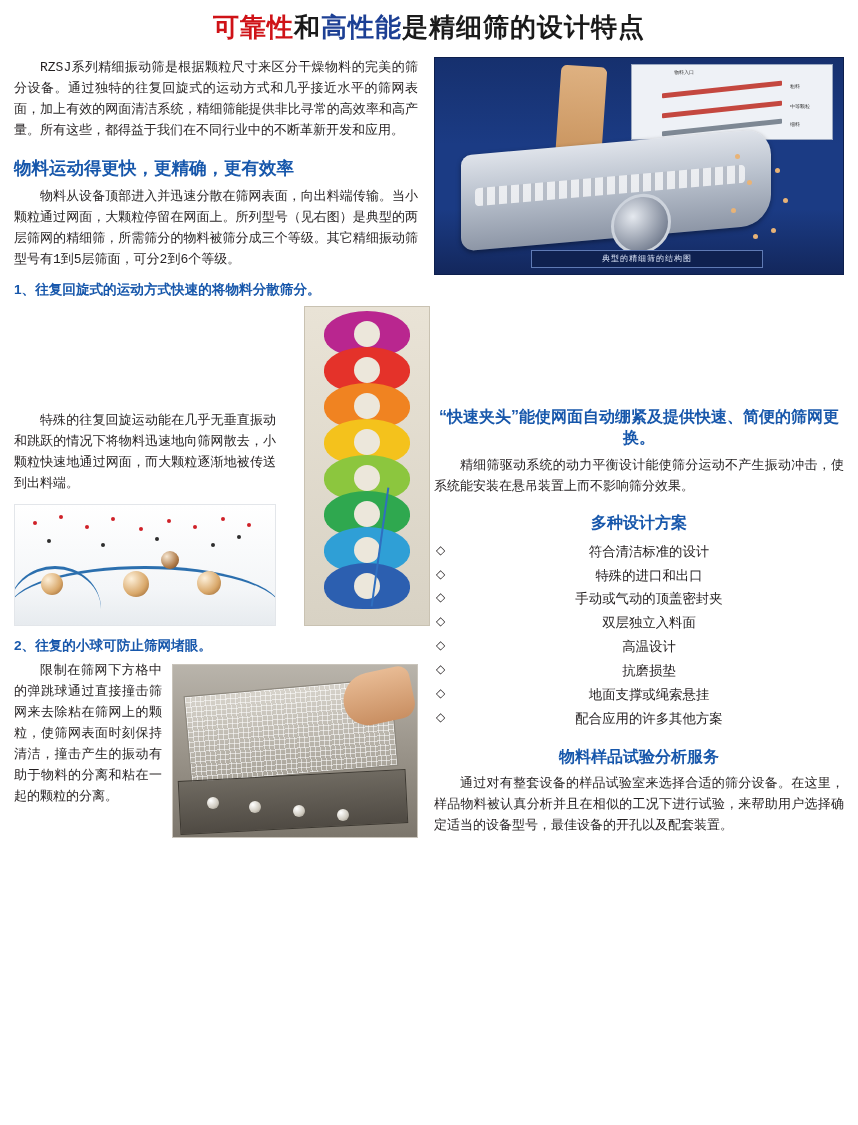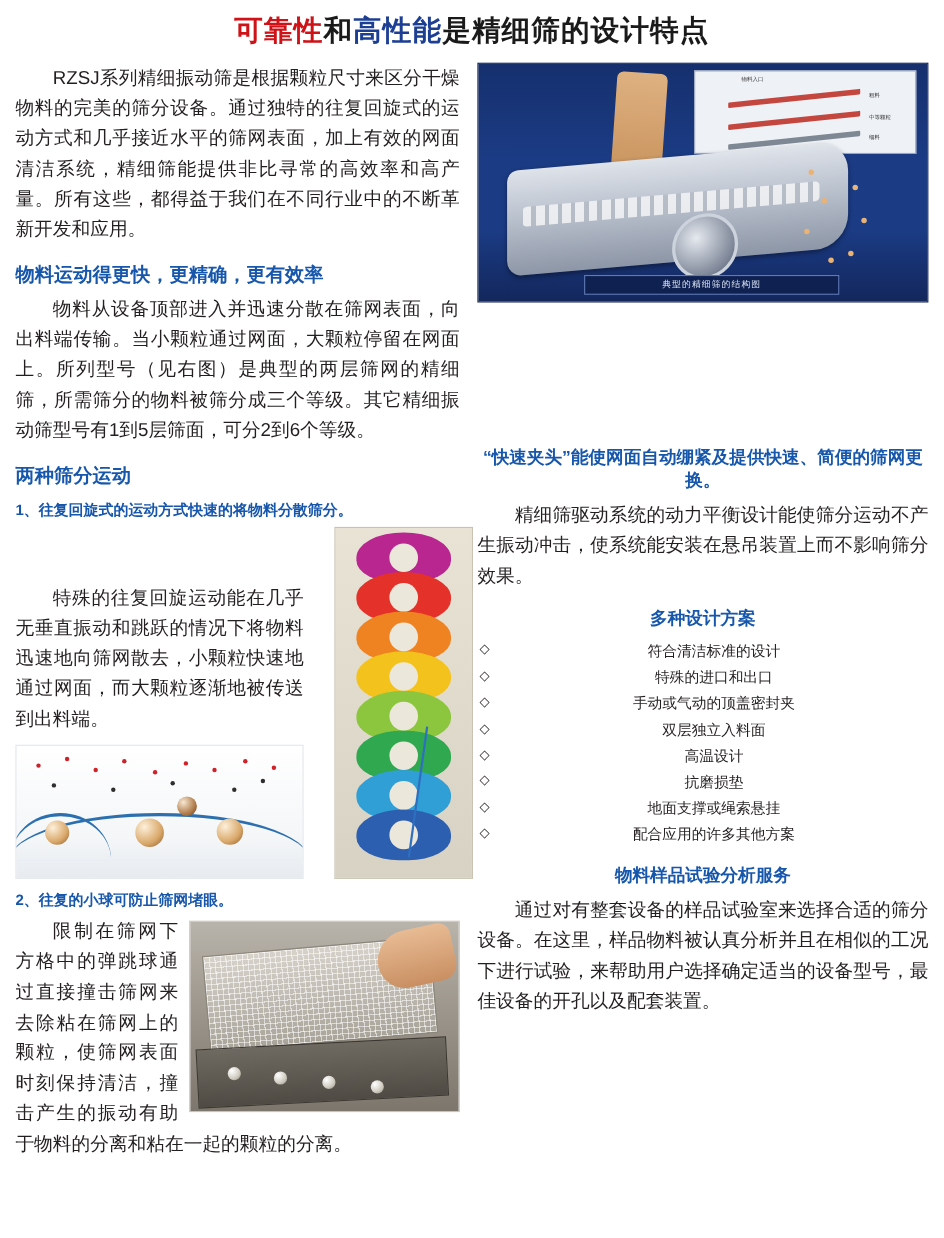--- a/index.html
+++ b/index.html
@@ -37,25 +37,26 @@
 
   
   .cols {
     display: flex;
     gap: 16px;
     align-items: flex-start;
   }
   .col-right { width: 410px; }
 
   p.body {
-    font-size: 17px;
+    font-size: 13px;
     line-height: 1.62;
     margin: 0 0 9px 0;
     text-align: justify;
     text-indent: 2em;
+    font-family: Liberation Mono, monospace;
   }
 
   h2.blue-head {
     color: #1757ab;
     font-size: 17.5px;
     font-weight: bold;
     margin: 16px 0 6px 0;
     line-height: 1.3;
   }
   h2.blue-head.sm {
@@ -330,21 +331,20 @@
     <span class="red">可靠性</span><span class="dark">和</span><span class="blue">高性能</span><span class="dark">是精细筛的设计特点</span>
   </div>
 
   <div class="cols">
     <div style="width:404px">
       <p class="body">RZSJ系列精细振动筛是根据颗粒尺寸来区分干燥物料的完美的筛分设备。通过独特的往复回旋式的运动方式和几乎接近水平的筛网表面，加上有效的网面清洁系统，精细筛能提供非比寻常的高效率和高产量。所有这些，都得益于我们在不同行业中的不断革新开发和应用。</p>
 
       <h2 class="blue-head">物料运动得更快，更精确，更有效率</h2>
       <p class="body">物料从设备顶部进入并迅速分散在筛网表面，向出料端传输。当小颗粒通过网面，大颗粒停留在网面上。所列型号（见右图）是典型的两层筛网的精细筛，所需筛分的物料被筛分成三个等级。其它精细振动筛型号有1到5层筛面，可分2到6个等级。</p>
 
-      <h2 class="blue-head">两种筛分运动</h2>
       <h3 class="sub-blue">1、往复回旋式的运动方式快速的将物料分散筛分。</h3>
 
       <div class="art-row">
         <div class="art-col-text">
           <p class="body">特殊的往复回旋运动能在几乎无垂直振动和跳跃的情况下将物料迅速地向筛网散去，小颗粒快速地通过网面，而大颗粒逐渐地被传送到出料端。</p>
 
           <div class="balls-img">
             <div class="wave"></div>
             <div class="wave" style="left:-6px; bottom:16px; width:92px;"></div>
             <div class="ball" style="width:22px;height:22px;left:26px;bottom:30px;"></div>

